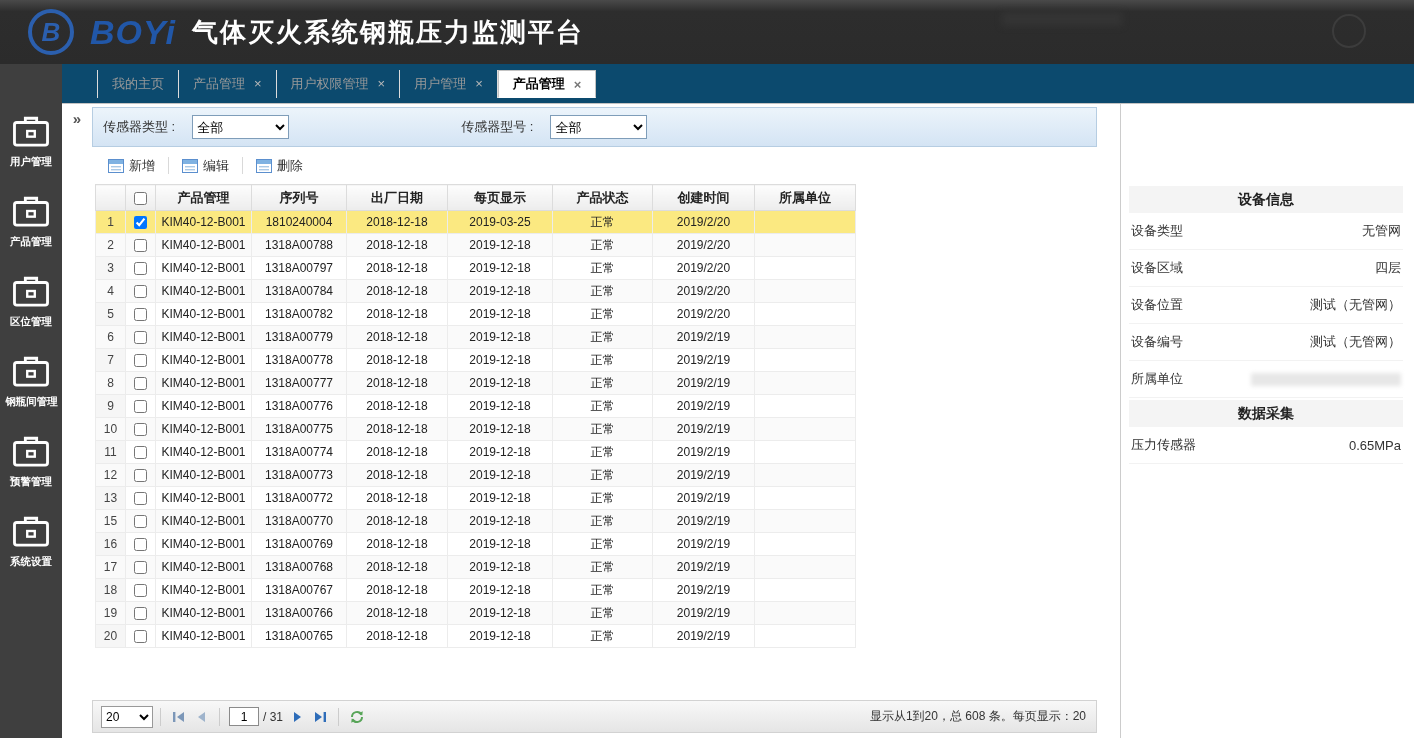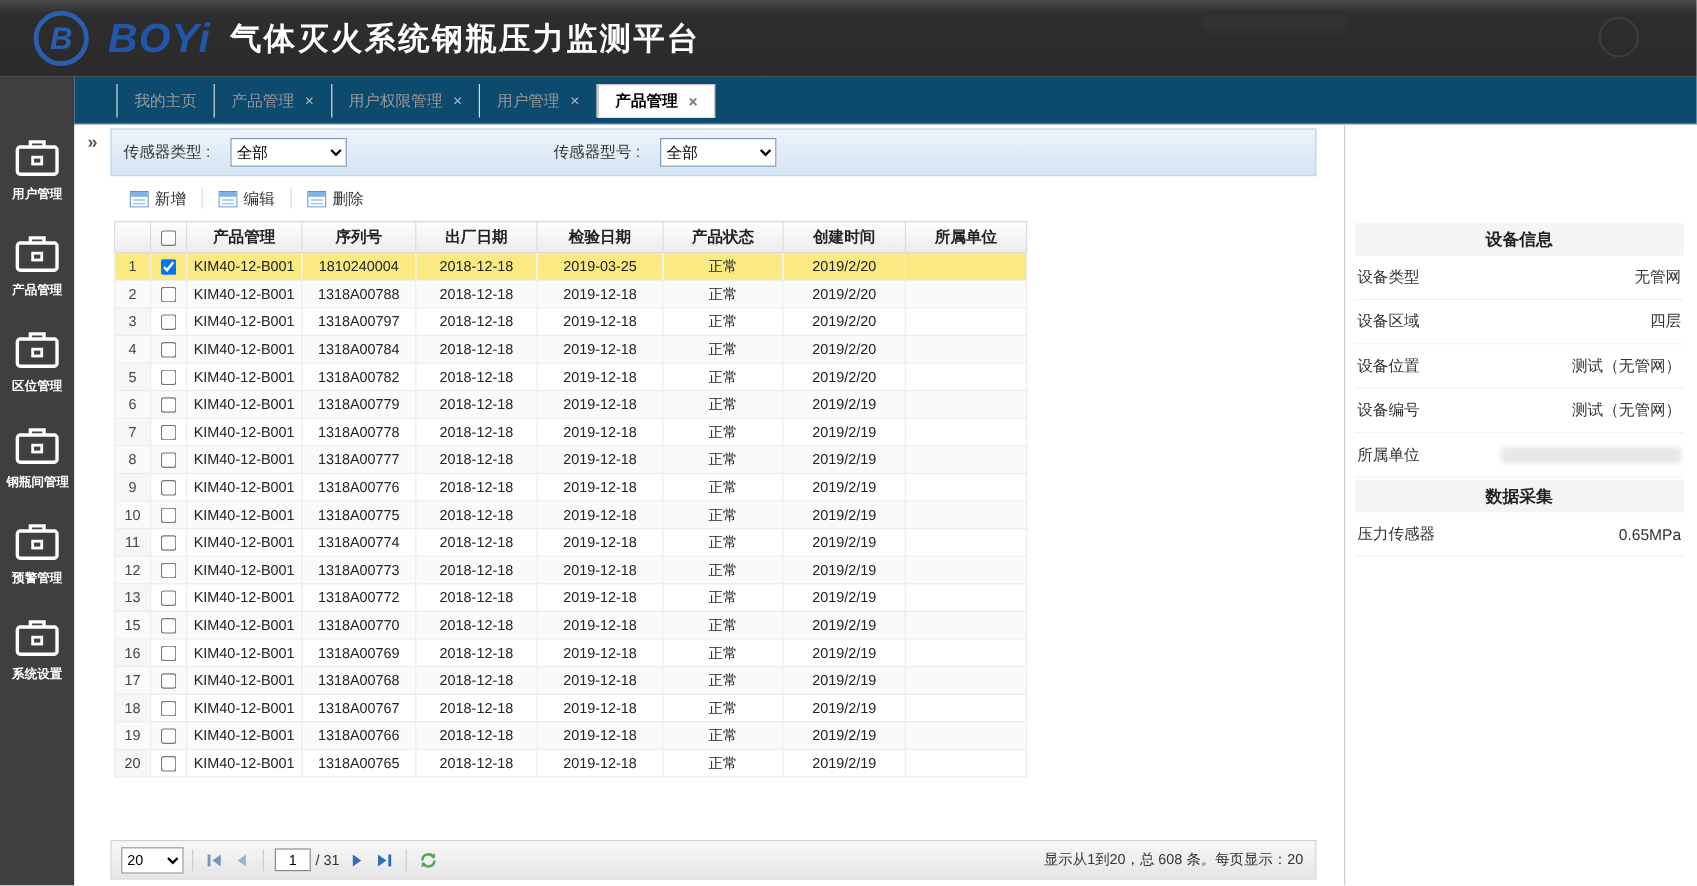--- a/index.html
+++ b/index.html
@@ -224,21 +224,21 @@
     </div>
 
     <table class="grid">
       <thead>
           <tr>
             <th class="c-num"></th>
             <th class="c-chk"><input type="checkbox" style=""></th>
             <th class="c-model">产品管理</th>
             <th class="c-serial">序列号</th>
             <th class="c-mfg">出厂日期</th>
-            <th class="c-insp">检验日期</th>
+            <th class="c-insp">每页显示</th>
             <th class="c-status">产品状态</th>
             <th class="c-created">创建时间</th>
             <th class="c-unit">所属单位</th>
           </tr>
         </thead>
       <tbody>
           <tr class="sel">
             <td class="rownum c-num">1</td>
             <td class="c-chk"><input type="checkbox" checked="" style=""></td>
             <td class="c-model">KIM40-12-B001</td>

